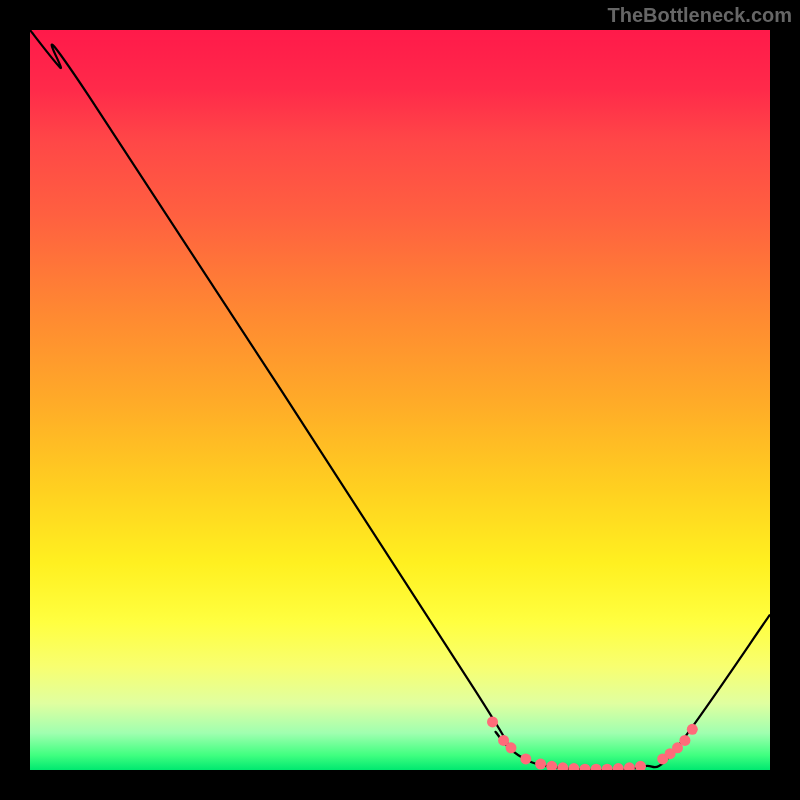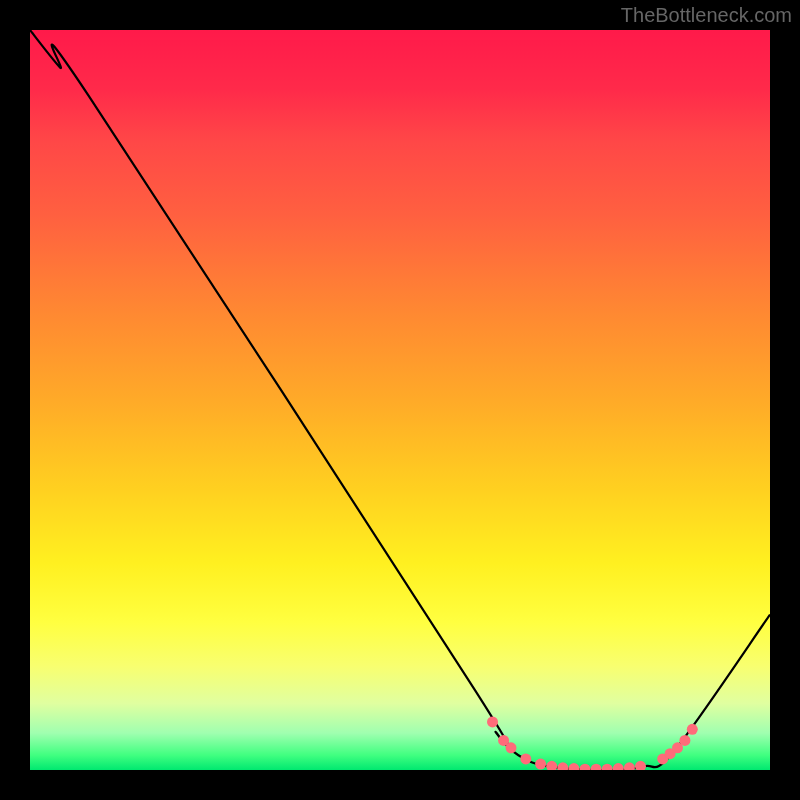--- a/index.html
+++ b/index.html
@@ -9,21 +9,21 @@
     background: #000;
     position: relative;
     font-family: Arial, sans-serif;
   }
   .watermark {
     position: absolute;
     top: 4px;
     right: 8px;
     color: #666;
     font-size: 20px;
-    font-weight: 400;
+    font-weight: 700;
     z-index: 10;
   }
   .plot-area {
     position: absolute;
     left: 30px;
     top: 30px;
     width: 740px;
     height: 740px;
   }
   .gradient-bg {

